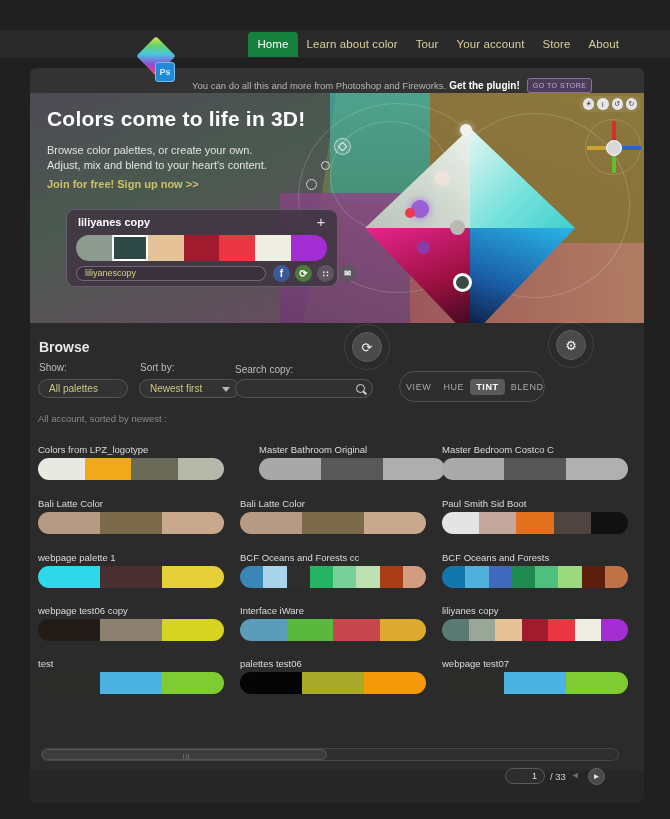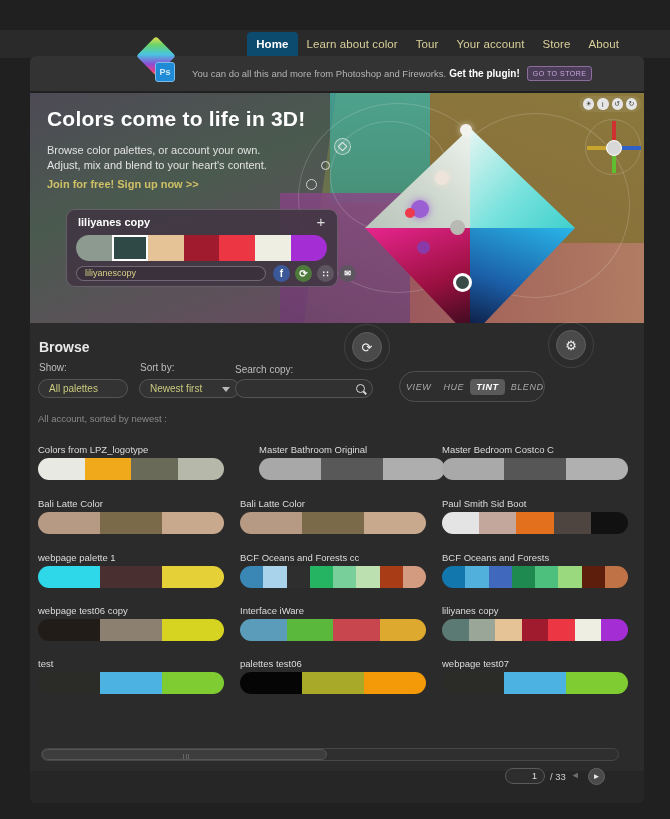--- a/index.html
+++ b/index.html
@@ -19,27 +19,27 @@
   }
   .navitems {
     position: absolute; right: 42px; top: 0; height: 28px;
     display: flex; align-items: center; gap: 0px;
   }
   .navitem {
     color: #d8cf9a; font-size: 11.5px; padding: 6px 9px 7px; cursor: pointer;
     letter-spacing: .1px; white-space: nowrap;
   }
   .navitem.active {
-    background: #0c4a6e; color: #ffffff; font-weight: bold;
+    background: #15803d; color: #ffffff; font-weight: normal;
     border-radius: 4px 4px 0 0;
   }
 
   
   .pluginbar {
-    position: absolute; left: 30px; top: 56px; width: 614px; height: 35px;
+    position: absolute; left: 30px; top: 68px; width: 614px; height: 35px;
     background: #333333; border-radius: 6px 6px 0 0;
     display: flex; align-items: center; padding-left: 162px;
   }
   .plugin-text { color: #b4b4b4; font-size: 9.5px; }
   .plugin-strong { color: #ffffff; font-weight: bold; font-size: 10px; margin-left:3px;}
   .go-store {
     margin-left: 7px; border: 1px solid #8b6e9e; border-radius: 3px;
     color: #c7a7dc; font-size: 7px; padding: 3px 5px; letter-spacing: .5px;
     background: #4b3d58;
   }
@@ -165,21 +165,21 @@
   .searchbox { position:absolute; left:235px; top:379px; width:138px; height:19px;
     border:1px solid #555; border-radius:10px; background:#313131; cursor:text;}
   .mag { position:absolute; right:7px; top:4px; width:9px; height:9px;
     border:1.6px solid #d8d8d8; border-radius:50%; }
   .mag:after { content:''; position:absolute; right:-3px; bottom:-2px;
     width:4px; height:1.6px; background:#d8d8d8; transform:rotate(45deg);}
 
   .modebar {
     position:absolute; left:399px; top:371px; width:146px; height:31px;
     border:1px solid #4e4e4e; border-radius:16px; background:#2e2e2e;
-    display:flex; align-items:center; justify-content:space-around;font-style:italic;
+    display:flex; align-items:center; justify-content:space-around;
   }
   .mode { color:#a8a8a8; font-size:9px; letter-spacing:.6px; cursor:pointer;
     padding:3px 6px; border-radius:4px;}
   .mode.active { background:#5a5a5a; color:#ffffff; font-weight:bold; }
 
   .roundbtn { position:absolute; width:30px; height:30px; border-radius:50%;
     background:#4a4a4a; border:1px solid #5e5e5e; cursor:pointer;
     display:flex; align-items:center; justify-content:center;
     color:#f0f0f0; font-size:13px;}
   .roundbtn-halo { position:absolute; width:46px; height:46px; border-radius:50%;
@@ -246,21 +246,21 @@
 <div class="hero">
   <div class="hero-bg"></div>
   <div class="hero-g1"></div>
   <div class="hero-g2"></div>
   <div class="hero-g3"></div>
   <div class="hero-g6"></div>
   <div class="hero-g4"></div>
   <div class="hero-g5"></div>
 
   <div class="hero-title">Colors come to life in 3D!</div>
-  <div class="hero-sub1">Browse color palettes, or account your own.</div>
+  <div class="hero-sub1">Browse color palettes, or create your own.</div>
   <div class="hero-sub2">Adjust, mix and blend to your heart's content.</div>
   <div class="hero-link">Join for free! Sign up now &gt;&gt;</div>
 
   <div class="viewer">
     <div class="orbit-ring" style="left:8px; top:10px; width:200px; height:190px;"></div>
     <div class="orbit-ring" style="left:40px; top:28px; width:120px; height:110px;"></div>
     <div class="orbit-ring" style="left:150px; top:20px; width:190px; height:185px;"></div>
 
     <div class="node" style="left:44px; top:45px; width:17px; height:17px; background:rgba(255,255,255,.12); border:1px solid rgba(255,255,255,.55);"></div>
     <div class="node" style="left:49px; top:50px; width:7px; height:7px; border:1.5px solid #e8e8e8; transform:rotate(45deg); border-radius:1px;"></div>

